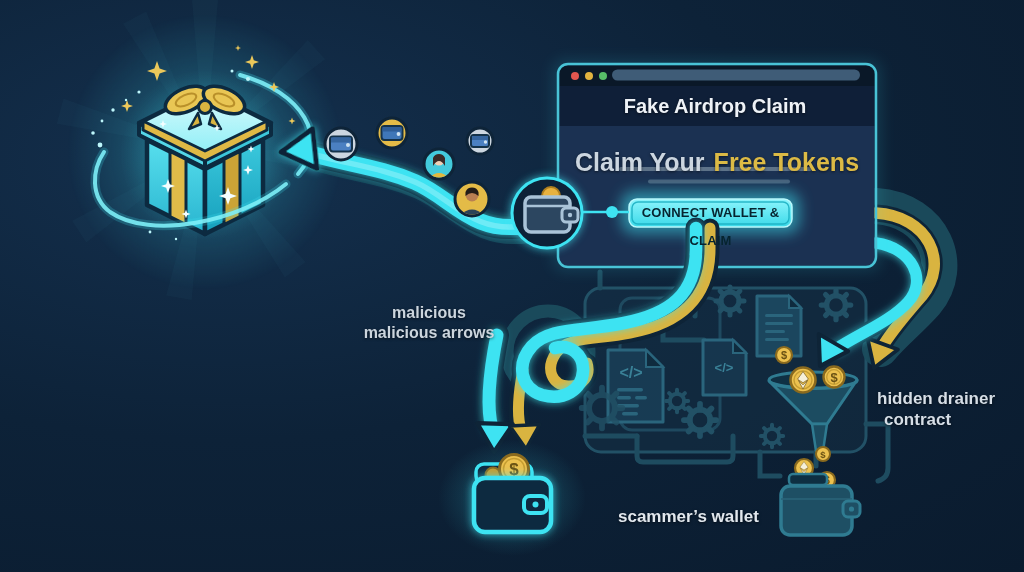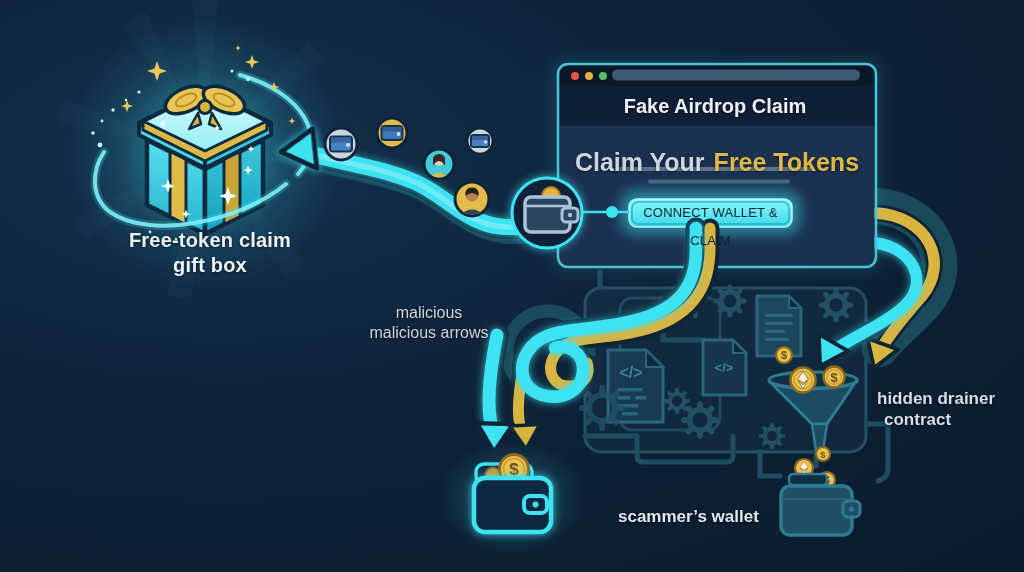--- a/index.html
+++ b/index.html
@@ -11,23 +11,23 @@
   .stage svg{position:absolute;left:0;top:0;}
   .lbl{position:absolute;text-shadow:0 1px 3px rgba(0,0,0,.55);}
   .gift-label{left:60px;top:228px;width:300px;text-align:center;font-size:20px;
     font-weight:800;color:#edf2f7;line-height:25px;letter-spacing:.2px;}
   .window-title{left:558px;top:95px;width:314px;text-align:center;font-size:20px;
     font-weight:800;color:#eef2f7;}
   .heading{left:558px;top:148px;width:318px;text-align:center;font-size:25px;font-weight:800;}
   .heading .hw{color:#ccd6e0;margin-right:9px;}
   .heading .hg{color:#dcba45;}
   .btn-label{left:629px;top:199px;width:163px;height:28px;line-height:28px;text-align:center;
-    font-size:13px;font-weight:400;color:#06242f;letter-spacing:.2px;text-shadow:none;cursor:pointer;}
+    font-size:13px;font-weight:700;color:#06242f;letter-spacing:.2px;text-shadow:none;cursor:pointer;}
   .malicious{left:348px;top:303px;width:162px;text-align:center;font-size:16px;
-    font-weight:400;color:#ccd5dd;line-height:20px;}
+    font-weight:700;color:#ccd5dd;line-height:20px;}
   .scammer{left:618px;top:507px;width:166px;font-size:17px;
     font-weight:700;color:#e2e8ee;}
   .drainer{left:877px;top:388px;width:150px;font-size:17px;font-weight:600;
     color:#d6dee6;line-height:21px;}
   .drainer .ind{padding-left:7px;}
   text{font-family:"Liberation Sans",sans-serif;}
 </style>
 </head>
 <body>
 
@@ -361,24 +361,20 @@
     <circle cx="612" cy="212" r="6" fill="#3ee3f2"></circle>
     <circle cx="547" cy="213" r="35" fill="#0e2438" stroke="#3ee3f2" stroke-width="3" filter="url(#cyGlow)"></circle>
     <circle cx="551" cy="196" r="9" fill="#e8b23f" stroke="#b07f1e" stroke-width="2"></circle>
     <rect x="525" y="197" width="45" height="35" rx="6" fill="#2c4660" stroke="#a9c3d8" stroke-width="3.5"></rect>
     <path d="M 525 206 L 570 206" stroke="#a9c3d8" stroke-width="2.5" fill="none"></path>
     <rect x="562" y="208" width="16" height="14" rx="4" fill="#2c4660" stroke="#a9c3d8" stroke-width="3"></rect>
     <circle cx="570" cy="215" r="2.2" fill="#a9c3d8"></circle>
   </g>
 </svg>
 
-<div class="lbl gift-label">
-  <div>Free-token claim</div>
-  <div>gift box</div>
-</div>
 
 <div class="lbl window-title">Fake Airdrop Claim</div>
 
 <div class="lbl heading">
   <span class="hw">Claim Your</span><span class="hg">Free Tokens</span>
 </div>
 
 <div class="lbl btn-label">CONNECT WALLET &amp; CLAIM</div>
 
 <div class="lbl malicious">

